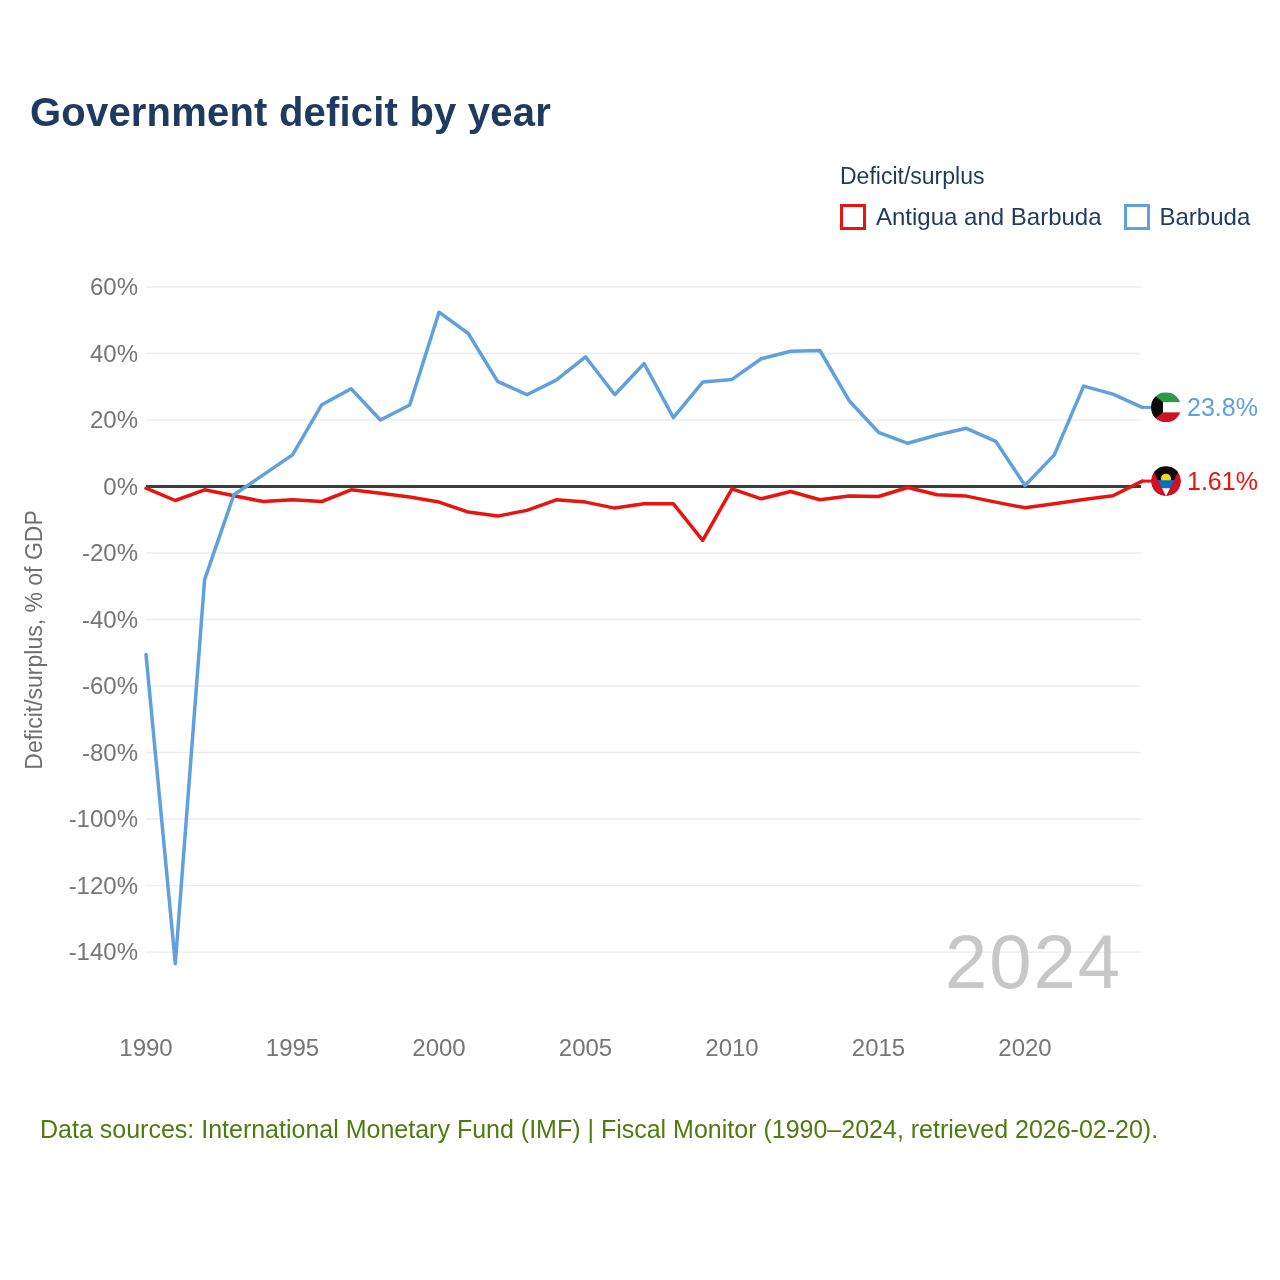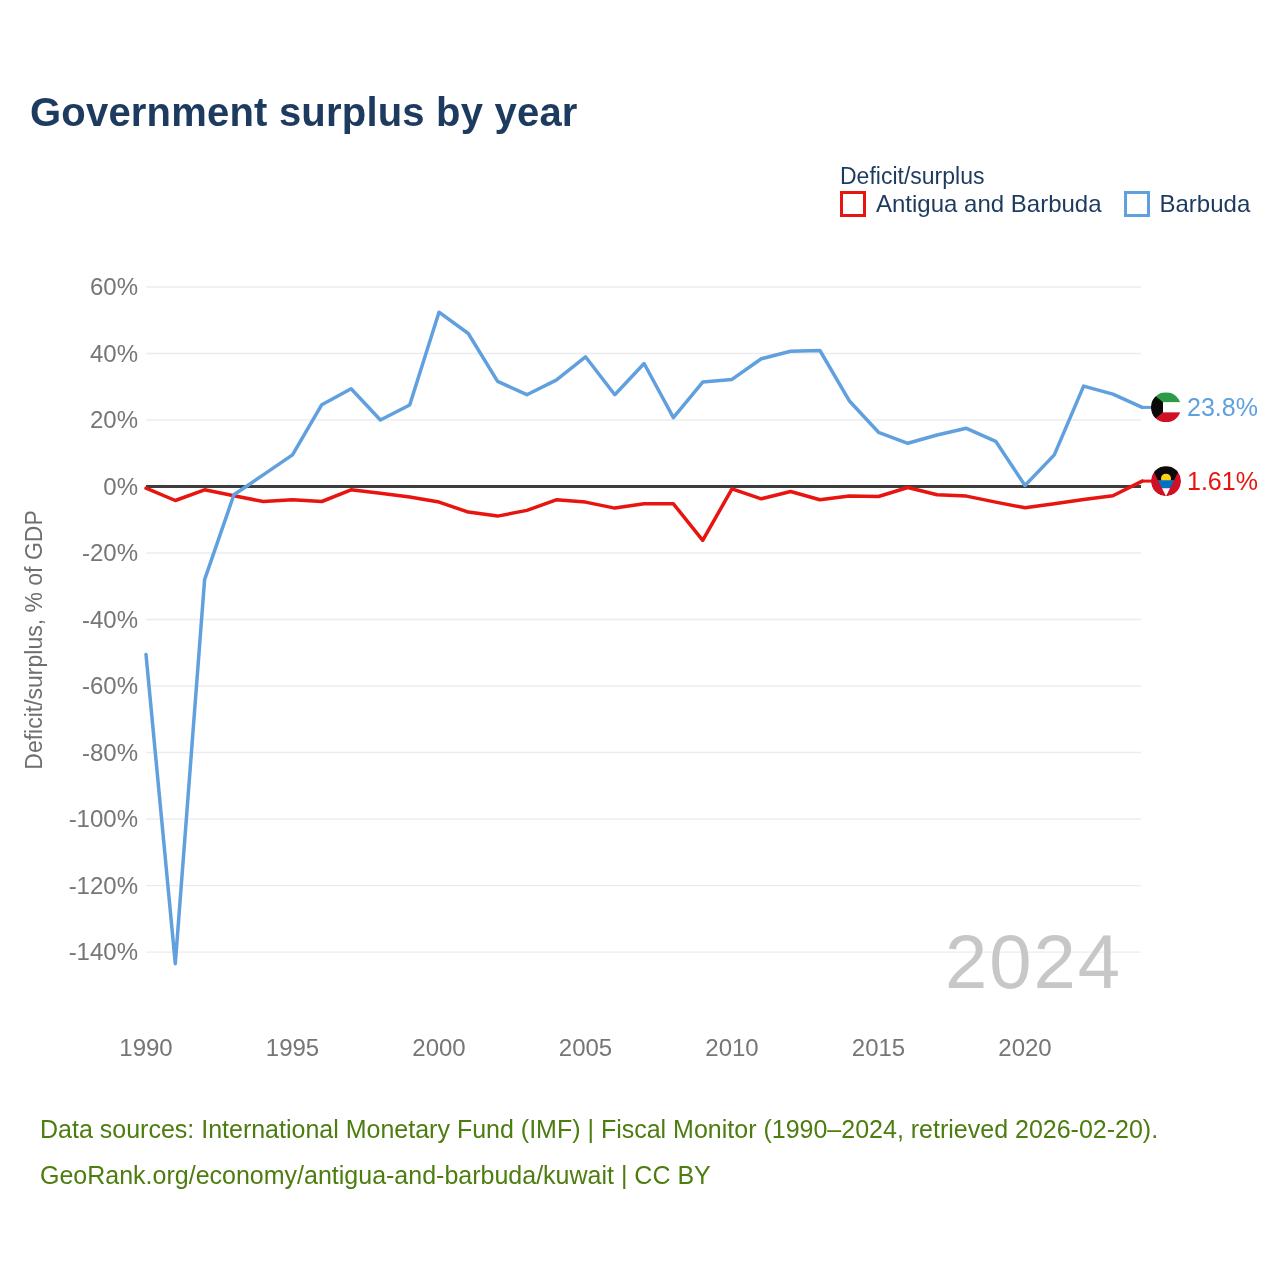--- a/index.html
+++ b/index.html
@@ -1,39 +1,39 @@
 <!DOCTYPE html>
 <html><head>
 <meta charset="utf-8">
 <style>
   html,body{margin:0;padding:0;background:#fff;}
   .canvas{position:relative;width:1280px;height:1280px;background:#fff;overflow:hidden;
           font-family:"Liberation Sans",sans-serif;}
   .title{position:absolute;left:30px;top:90px;font-size:40px;font-weight:700;
          color:#1d3a5f;letter-spacing:.2px;}
   .legend{position:absolute;left:840px;top:163px;color:#1d3a5f;}
-  .legend-title{font-size:23px;margin-bottom:0;}
+  .legend-title{font-size:23px;margin-bottom:13px;}
   .legend-items{display:flex;align-items:center;gap:22px;font-size:24px;}
   .legend-item{display:flex;align-items:center;white-space:nowrap;}
   .swatch{display:inline-block;width:20px;height:20px;border:3px solid #000;
           background:#fff;margin-right:10px;}
   #chart{position:absolute;left:0;top:0;}
   #chart text{font-family:"Liberation Sans",sans-serif;}
   #chart .tick{font-size:24px;fill:#767676;}
   #chart .axis-title{font-size:23px;fill:#6f6f6f;}
   #chart .watermark{font-size:76px;fill:#c7c7c7;font-weight:400;letter-spacing:2px;}
   #chart .endlabel{font-size:25px;}
   .footer{position:absolute;left:40px;top:1106px;font-size:25px;color:#4d7c0f;line-height:1.84;}
 </style>
 </head>
 <body>
 
 <div class="canvas">
 
-  <div class="title">Government surplus by year</div>
+  <div class="title">Government deficit by year</div>
 
   <div class="legend">
     <div class="legend-title">Deficit/surplus</div>
     <div class="legend-items">
       <span class="legend-item">
         <span class="swatch" style="border-color: rgb(232, 20, 15);"></span>
         <span>Antigua and Barbuda</span>
       </span>
       <span class="legend-item">
         <span class="swatch" style="border-color: rgb(96, 160, 222);"></span>
@@ -100,16 +100,15 @@
           <rect x="1151" y="402.3531" width="30" height="10" fill="#ffffff"></rect>
           <rect x="1151" y="412.3531" width="30" height="10" fill="#ce1126"></rect>
           <polygon points="1151,392.3531 1163,402.3531 1163,412.3531 1151,422.3531" fill="#0a0a0a"></polygon>
         </g>
       </g>
       <text x="1187" y="415.9" fill="#60a0de" class="endlabel">23.8%</text>
     </svg>
 
   <div class="footer">
     <div>Data sources: International Monetary Fund (IMF) | Fiscal Monitor (1990–2024, retrieved 2026-02-20).</div>
-    <div>GeoRank.org/economy/antigua-and-barbuda/kuwait | CC BY</div>
   </div>
 
 </div>
 
 </body></html>

